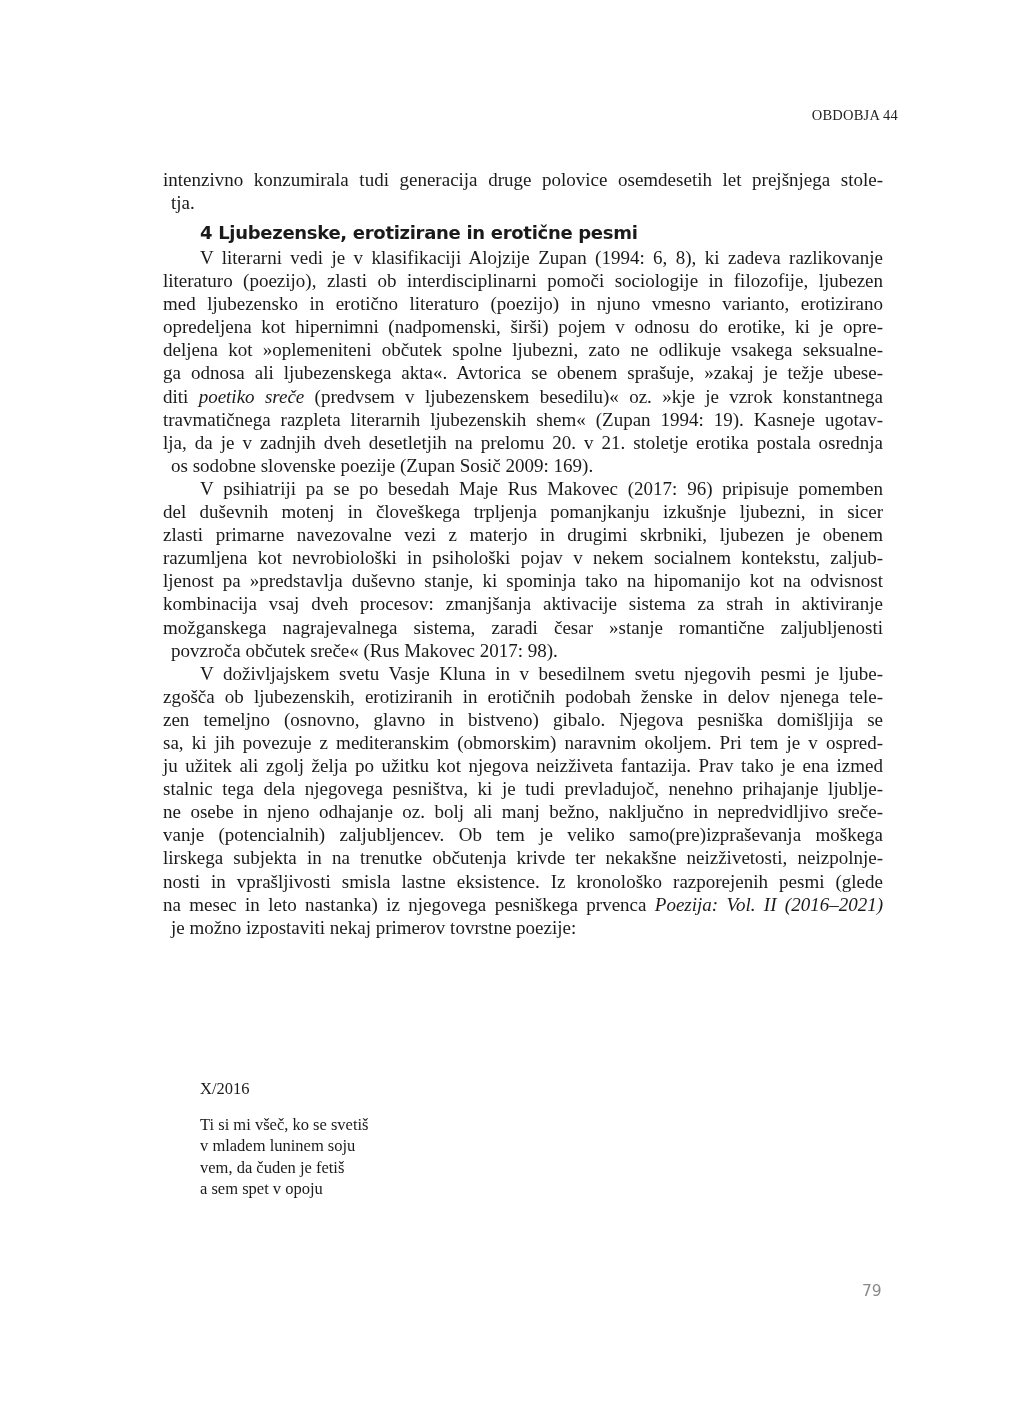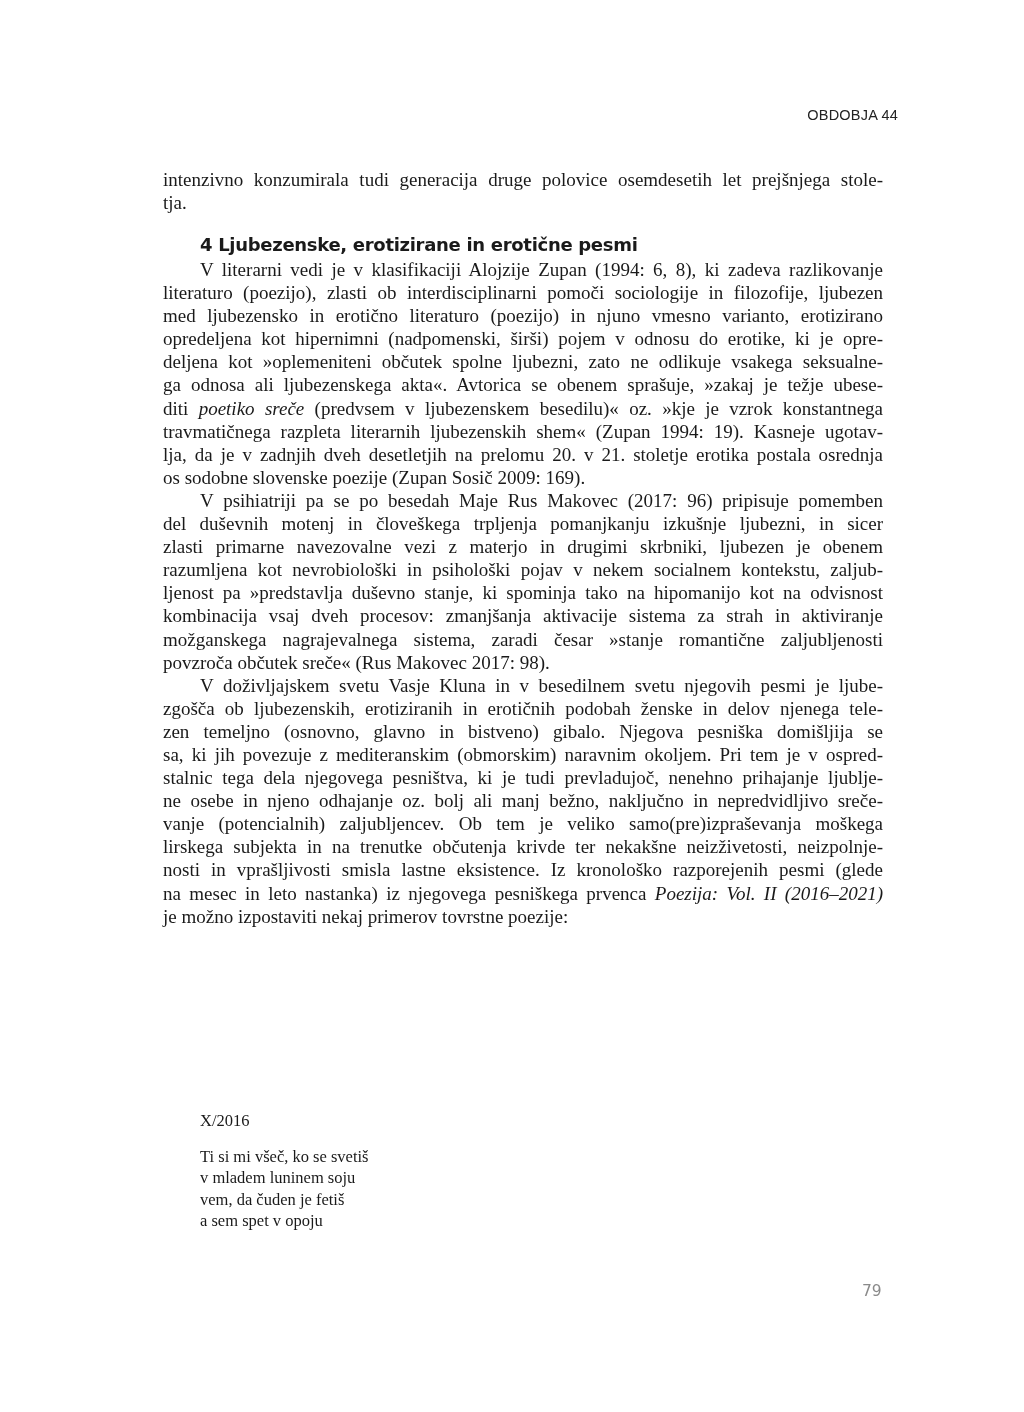--- a/index.html
+++ b/index.html
@@ -1,39 +1,39 @@
 <!DOCTYPE html>
 <html><head>
 <meta charset="utf-8">
 <style>
   html, body { margin: 0; padding: 0; background: #ffffff; }
   body { width: 1024px; height: 1412px; position: relative; overflow: hidden; }
   .page { position: absolute; left: 0; top: 0; width: 1024px; height: 1412px; background: #fff; }
   .running-head {
     position: absolute; top: 107px; right: 126px;
-    font-family: Liberation Sans, sans-serif; font-size: 14.5px; color: #222; letter-spacing: 0.2px;
+    font-family: Liberation Serif, serif; font-size: 14.5px; color: #222; letter-spacing: 0.2px;
   }
   .body-text {
     position: absolute; left: 163px; width: 720px;
     font-family: "Liberation Serif", serif; font-size: 19px; color: #1a1a1a;
   }
   .line {
     display: block; height: 23.1px; line-height: 23.1px; white-space: nowrap;
     text-align: justify; text-align-last: justify;
   }
-  .line.last { text-align-last: left; }
+  .line.last { text-align-last: left; margin-left: 8px; }
   .line.indent { padding-left: 37px; }
   .heading {
     font-family: "DejaVu Sans", sans-serif; font-weight: bold; font-size: 18px;
     color: #1a1a1a; height: 26px; line-height: 26px; padding-left: 37px; white-space: nowrap;
     letter-spacing: -0.3px;
   }
   em { font-style: italic; margin-top: 43px; }
   .poem {
-    position: absolute; left: 200px; top: 1110px;
+    position: absolute; left: 200px; top: 1078px;
     font-family: "Liberation Serif", serif; font-size: 16.5px; color: #1a1a1a;
   }
   .poem .date { line-height: 22px; height: 22px; }
   .poem .stanza { margin-top: 14px; }
   .poem .verse { line-height: 21.3px; height: 21.3px; white-space: nowrap; }
   .page-number {
     position: absolute; top: 1282px; left: 862px;
     font-family: "DejaVu Sans", sans-serif; font-size: 15.5px; color: #8a8a8a;
   }
 </style>
@@ -42,21 +42,21 @@
 
 <div class="page">
 
   <div class="running-head">OBDOBJA 44</div>
 
   <div class="body-text" style="top:168px;">
     <span class="line">intenzivno konzumirala tudi generacija druge polovice osemdesetih let prejšnjega stole-</span>
     <span class="line last">tja.</span>
   </div>
 
-  <div class="body-text" style="top:232px;">
+  <div class="body-text" style="top:220px;">
     <div class="heading">4 Ljubezenske, erotizirane in erotične pesmi</div>
 
     <div>
       <span class="line indent">V literarni vedi je v klasifikaciji Alojzije Zupan (1994: 6, 8), ki zadeva razlikovanje</span>
       <span class="line">literaturo (poezijo), zlasti ob interdisciplinarni pomoči sociologije in filozofije, ljubezen</span>
       <span class="line">med ljubezensko in erotično literaturo (poezijo) in njuno vmesno varianto, erotizirano</span>
       <span class="line">opredeljena kot hipernimni (nadpomenski, širši) pojem v odnosu do erotike, ki je opre-</span>
       <span class="line">deljena kot »oplemeniteni občutek spolne ljubezni, zato ne odlikuje vsakega seksualne-</span>
       <span class="line">ga odnosa ali ljubezenskega akta«. Avtorica se obenem sprašuje, »zakaj je težje ubese-</span>
       <span class="line"><span>diti </span><em>poetiko sreče</em><span> (predvsem v ljubezenskem besedilu)« oz. »kje je vzrok konstantnega</span></span>
@@ -74,20 +74,21 @@
       <span class="line">kombinacija vsaj dveh procesov: zmanjšanja aktivacije sistema za strah in aktiviranje</span>
       <span class="line">možganskega nagrajevalnega sistema, zaradi česar »stanje romantične zaljubljenosti</span>
       <span class="line last">povzroča občutek sreče« (Rus Makovec 2017: 98).</span>
     </div>
 
     <div>
       <span class="line indent">V doživljajskem svetu Vasje Kluna in v besedilnem svetu njegovih pesmi je ljube-</span>
       <span class="line">zgošča ob ljubezenskih, erotiziranih in erotičnih podobah ženske in delov njenega tele-</span>
       <span class="line">zen temeljno (osnovno, glavno in bistveno) gibalo. Njegova pesniška domišljija se</span>
       <span class="line">sa, ki jih povezuje z mediteranskim (obmorskim) naravnim okoljem. Pri tem je v ospred-</span>
+      <span class="line">ju užitek ali zgolj želja po užitku kot njegova neizživeta fantazija. Prav tako je ena izmed</span>
       <span class="line">stalnic tega dela njegovega pesništva, ki je tudi prevladujoč, nenehno prihajanje ljublje-</span>
       <span class="line">ne osebe in njeno odhajanje oz. bolj ali manj bežno, naključno in nepredvidljivo srečе-</span>
       <span class="line">vanje (potencialnih) zaljubljencev. Ob tem je veliko samo(pre)izpraševanja moškega</span>
       <span class="line">lirskega subjekta in na trenutke občutenja krivde ter nekakšne neizživetosti, neizpolnje-</span>
       <span class="line">nosti in vprašljivosti smisla lastne eksistence. Iz kronološko razporejenih pesmi (glede</span>
       <span class="line"><span>na mesec in leto nastanka) iz njegovega pesniškega prvenca </span><em>Poezija: Vol. II (2016–2021)</em></span>
       <span class="line last">je možno izpostaviti nekaj primerov tovrstne poezije:</span>
     </div>
   </div>
 

